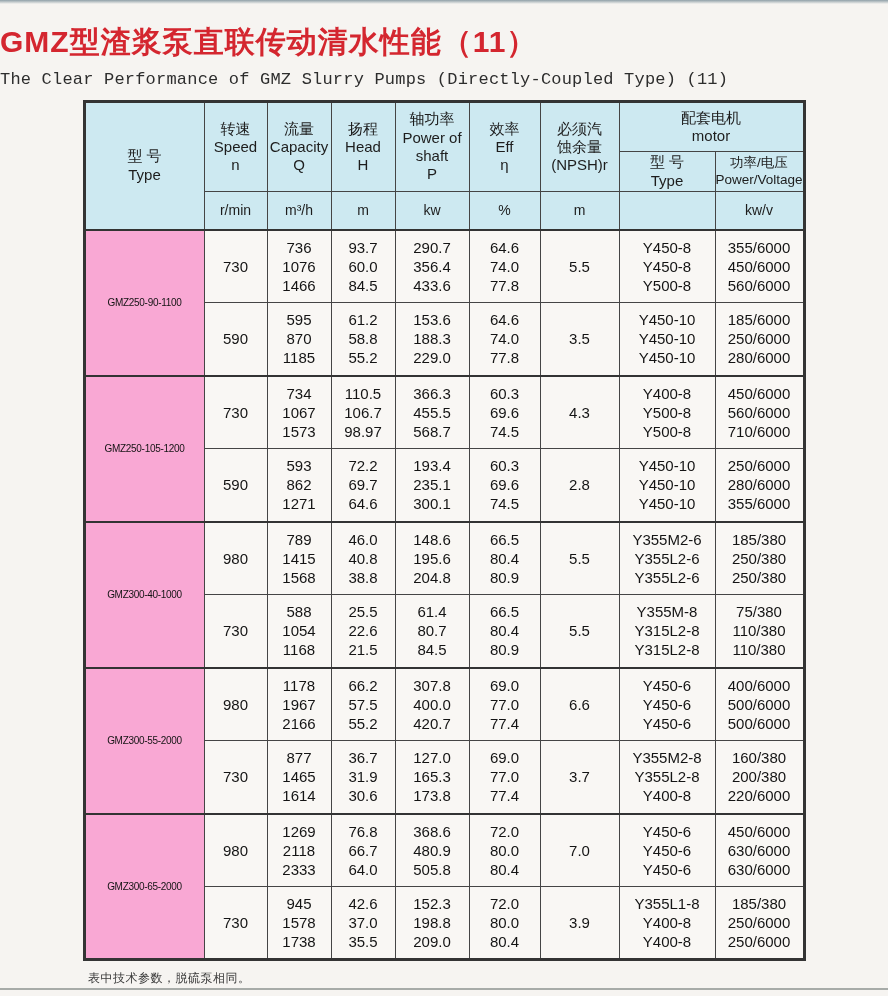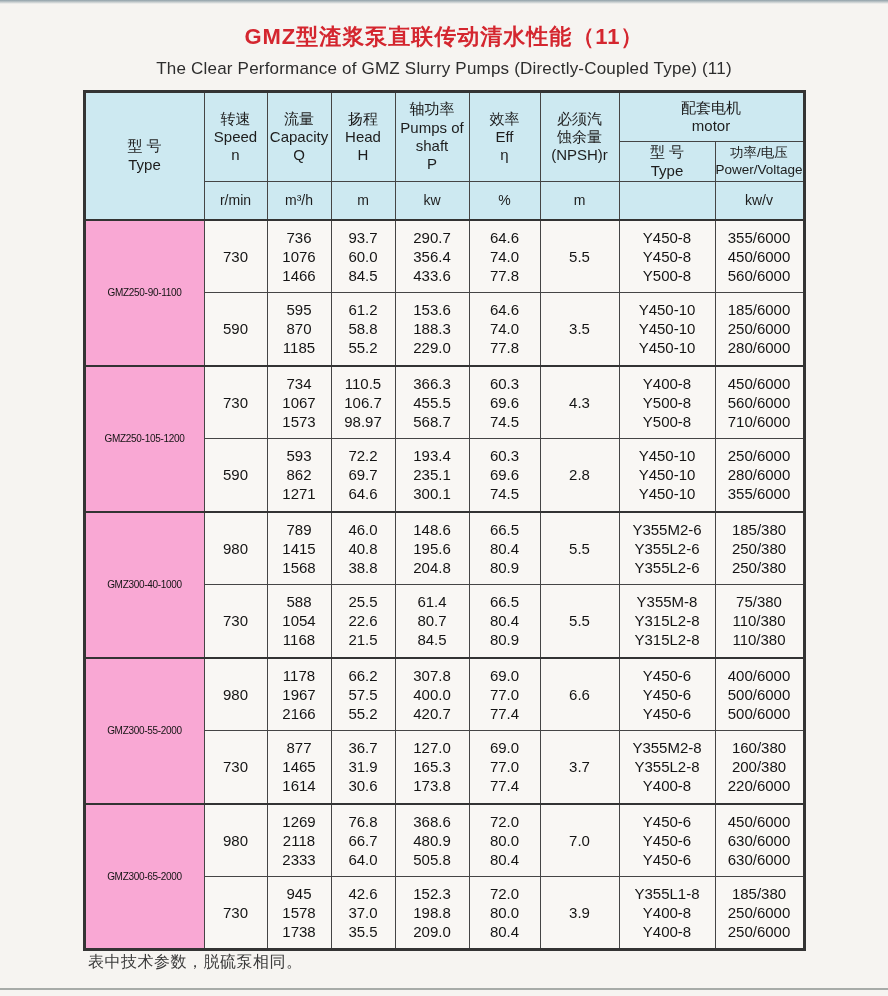--- a/index.html
+++ b/index.html
@@ -9,34 +9,33 @@
     font-family: "Liberation Sans", sans-serif;
     position: relative;
     overflow: hidden;
     color: #222;
   }
   .top-edge {
     position: absolute; top: 0; left: 0; width: 888px; height: 4px;
     background: linear-gradient(#90a0a8, rgba(144,160,168,0));
   }
   .title {
-    text-align: center;
     padding-top: 22px;
-    font-size: 22px;
+    font-size: 30px;
     font-weight: bold;
     letter-spacing: 1px;
     color: #d4262f;
   }
   .subtitle {
-    text-align: center;
     margin-top: 7px;
     font-size: 17px;
     font-weight: 500;
     color: #2d2d2d;
     letter-spacing: 0.2px;
+    font-family: Liberation Mono, monospace;
   }
   table.spec {
     border-collapse: collapse;
     table-layout: fixed;
     width: 720px;
     margin: 11px auto 0 auto;
     background: #faf8f5;
     border: 3px solid #343434;
   }
   .spec th, .spec td {
@@ -66,22 +65,22 @@
     color: #141414;
     background: #f9f7f4;
   }
   .spec tbody td.model-cell {
     font-size: 10px;
     letter-spacing: -0.3px;
     background: #f9a8d4;
   }
   .spec tbody tr.group-start td { border-top: 2.4px solid #333; }
   .footnote {
-    margin: 1px 0 0 88px;
-    font-size: 16px;
+    margin: 9px 0 0 88px;
+    font-size: 12px;
     color: #3a3a3a;
     letter-spacing: 0.5px;
   }
   .bottom-rule {
     position: absolute; left: 0; top: 988px; width: 888px; height: 2px;
     background: #a7aba8;
   }
 </style>
 </head>
 <body>
@@ -110,21 +109,21 @@
       <th rowspan="2">转速
 Speed
 n</th>
       <th rowspan="2">流量
 Capacity
 Q</th>
       <th rowspan="2">扬程
 Head
 H</th>
       <th rowspan="2">轴功率
-Pumps of
+Power of
 shaft
 P</th>
       <th rowspan="2">效率
 Eff
 η</th>
       <th rowspan="2">必须汽
 蚀余量
 (NPSH)r</th>
       <th colspan="2">配套电机
 motor</th>

